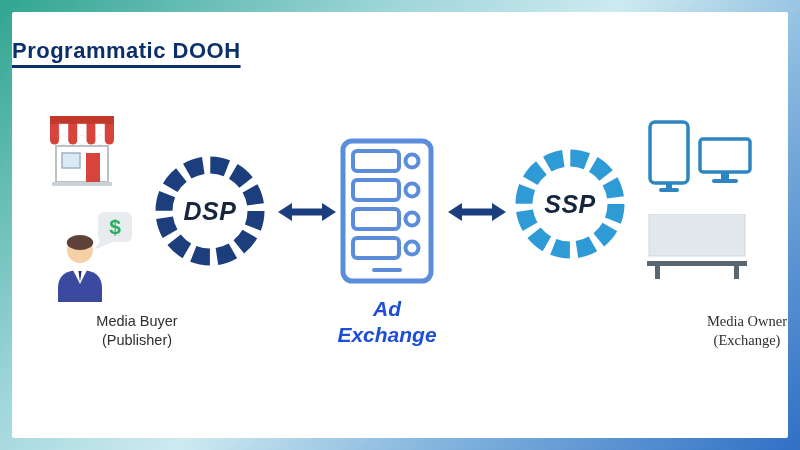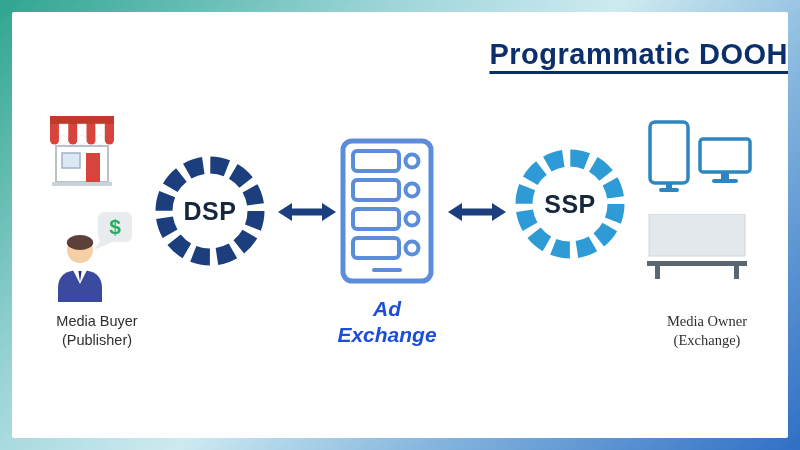--- a/index.html
+++ b/index.html
@@ -6,32 +6,32 @@
   .stage{
     position:relative;width:800px;height:450px;overflow:hidden;
     font-family:"Liberation Sans",sans-serif;
     background:linear-gradient(135deg,#2fa58f 0%,#9fd6da 32%,#cdeaf0 50%,#85b6de 70%,#2f6fc5 100%);
   }
   .card{
     position:absolute;left:12px;top:12px;right:12px;bottom:12px;
     background:#ffffff;border-radius:2px;
   }
   .title{
-    position:absolute;top:26px;left:0;right:0;margin:0;text-align:right;
-    font-size:29px;font-weight:bold;color:#0b2f6b;letter-spacing:.5px;
+    position:absolute;top:26px;left:0;right:0;margin:0;text-align:left;
+    font-size:22px;font-weight:bold;color:#0b2f6b;letter-spacing:.5px;
     text-decoration:underline;text-decoration-thickness:3px;text-underline-offset:7px;
   }
   .abs{position:absolute;}
   .ring{width:110px;height:110px;}
   .ring .ring-label{
     position:absolute;inset:0;display:flex;align-items:center;justify-content:center;
-    font-size:25px;font-weight:bold;color:#16263d;letter-spacing:.5px;
+    font-size:25px;font-weight:bold;color:#16263d;letter-spacing:.5px;font-style:italic;
   }
   .caption{
-    position:absolute;text-align:center;font-size:14.5px;color:#2f2f2f;line-height:1.32;
+    position:absolute;text-align:center;font-size:14.5px;color:#2f2f2f;line-height:1.32;margin-left:40px;
   }
   .exchange-caption{
     position:absolute;text-align:center;font-size:21px;font-weight:bold;color:#1d4ed8;line-height:1.25;font-style:italic;
   }
   svg{display:block;}
 </style>
 </head>
 <body>
 
 <div class="stage">

